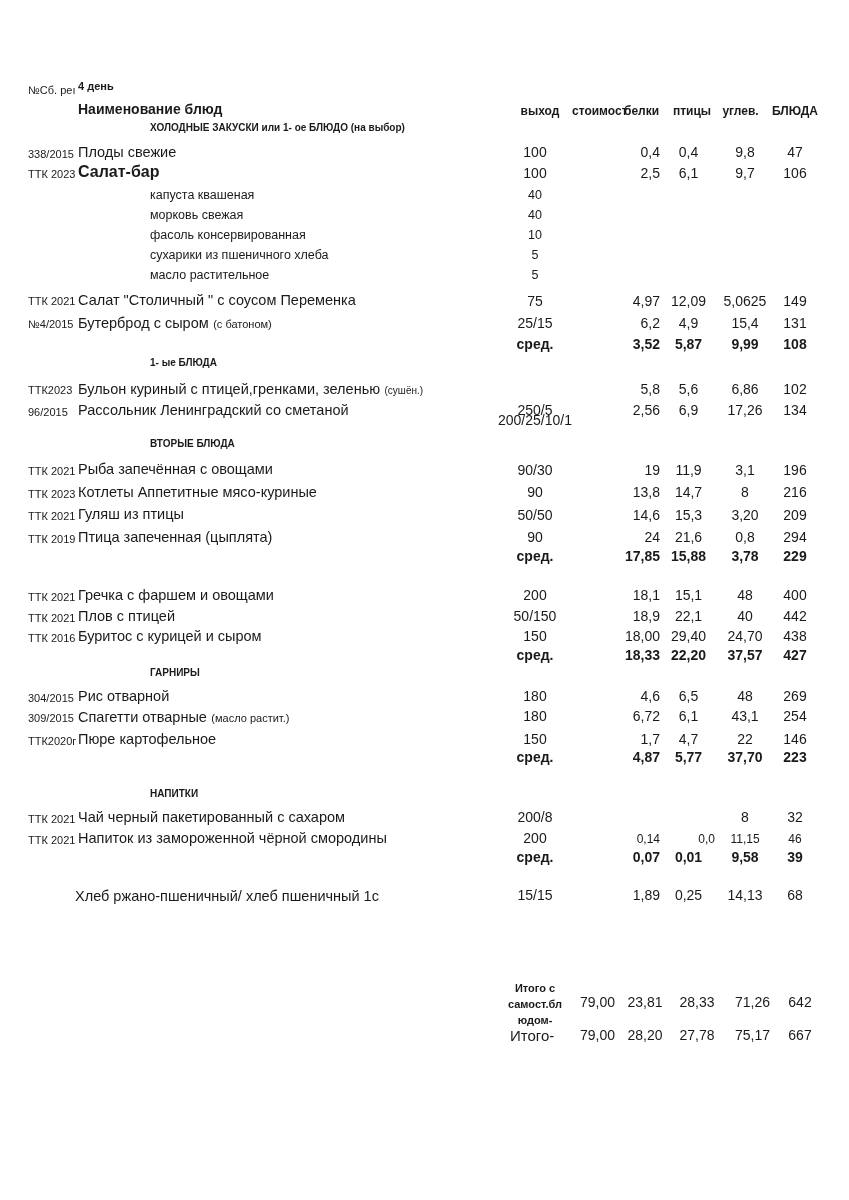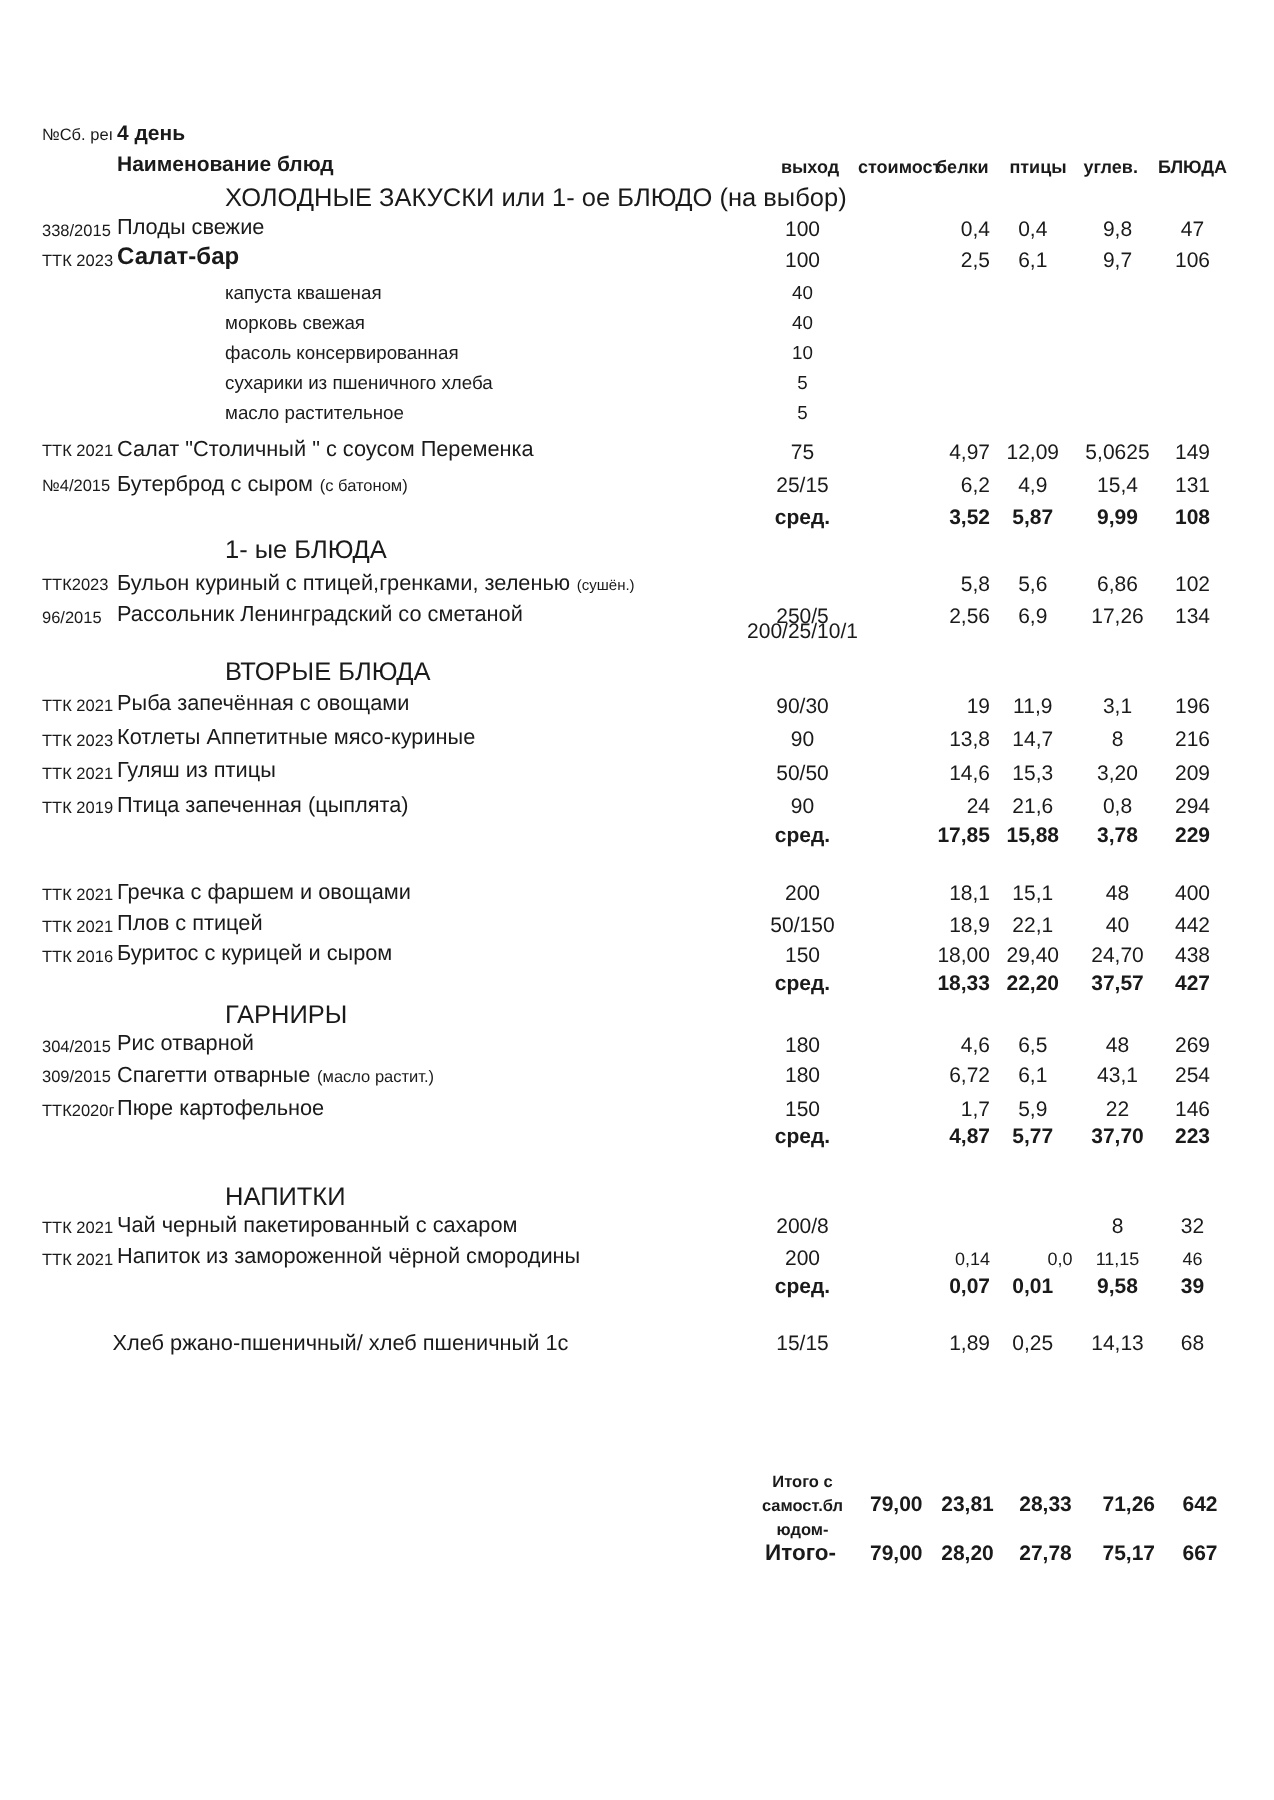--- a/index.html
+++ b/index.html
@@ -12,32 +12,32 @@
   .name { font-size: 14.5px; }
   .small { font-size: 11px; }
   .bold { font-weight: bold; }
   .num { position: absolute; white-space: nowrap; font-size: 14px; text-align: center; }
   .c-out { left: 490px; width: 90px; }
   .c-b { left: 615px; width: 45px; text-align: right; }
   .c-f { left: 665px; width: 47px; text-align: center; }
   .c-u { left: 715px; width: 60px; text-align: center; }
   .c-k { left: 770px; width: 50px; text-align: center; }
   .hdr { font-size: 12px; font-weight: bold; }
-  .sect { font-size: 17px; font-weight: normal; }
+  .sect { font-size: 10px; font-weight: bold; }
   .ingr { font-size: 12.5px; }
   .ingr-num { font-size: 12.5px; }
   .totlabel { font-size: 11px; font-weight: bold; text-align: center; line-height: 16px; }
-  .tot { font-size: 14px; font-weight: bold; }
+  .tot { font-size: 14px; font-weight: normal; }
   .tiny { font-size: 12px; }
 </style>
 </head>
 <body>
 
 <div class="abs code" style="left:28px;top:84px;">№Сб. реı</div>
-<div class="abs bold" style="left:78px;top:80px;font-size:14px;">4 день</div>
+<div class="abs bold" style="left:78px;top:80px;font-size:11px;">4 день</div>
 <div class="abs bold" style="left:78px;top:101px;font-size:14px;">Наименование  блюд</div>
 <div class="num hdr" style="left:510px;width:60px;top:104px;">выход</div>
 <div class="num hdr" style="left:572px;width:50px;top:104px;text-align:left;">стоимост</div>
 <div class="num hdr" style="left:624px;width:40px;top:104px;text-align:left;">белки</div>
 <div class="num hdr" style="left:672px;width:40px;top:104px;">птицы</div>
 <div class="num hdr" style="left:718px;width:45px;top:104px;">углев.</div>
 <div class="num hdr" style="left:770px;width:50px;top:104px;">БЛЮДА</div>
 
 <div class="abs sect" style="left:150px;top:122px;">ХОЛОДНЫЕ  ЗАКУСКИ  или 1- ое БЛЮДО (на выбор)</div>
 
@@ -239,21 +239,21 @@
   <div class="num c-f" style="top:708px;">6,1</div>
   <div class="num c-u" style="top:708px;">43,1</div>
   <div class="num c-k" style="top:708px;">254</div>
 </div>
 
 <div>
   <div class="abs code" style="left:28px;top:735px;">ТТК2020г</div>
   <div class="abs name" style="left:78px;top:731px;">Пюре картофельное</div>
   <div class="num c-out" style="top:731px;">150</div>
   <div class="num c-b" style="top:731px;">1,7</div>
-  <div class="num c-f" style="top:731px;">5,9</div>
+  <div class="num c-f" style="top:731px;">4,7</div>
   <div class="num c-u" style="top:731px;">22</div>
   <div class="num c-k" style="top:731px;">146</div>
 </div>
 
 <div>
   <div class="num c-out bold" style="top:749px;">сред.</div>
   <div class="num c-b bold" style="top:749px;">4,87</div>
   <div class="num c-f bold" style="top:749px;">5,77</div>
   <div class="num c-u bold" style="top:749px;">37,70</div>
   <div class="num c-k bold" style="top:749px;">223</div>

